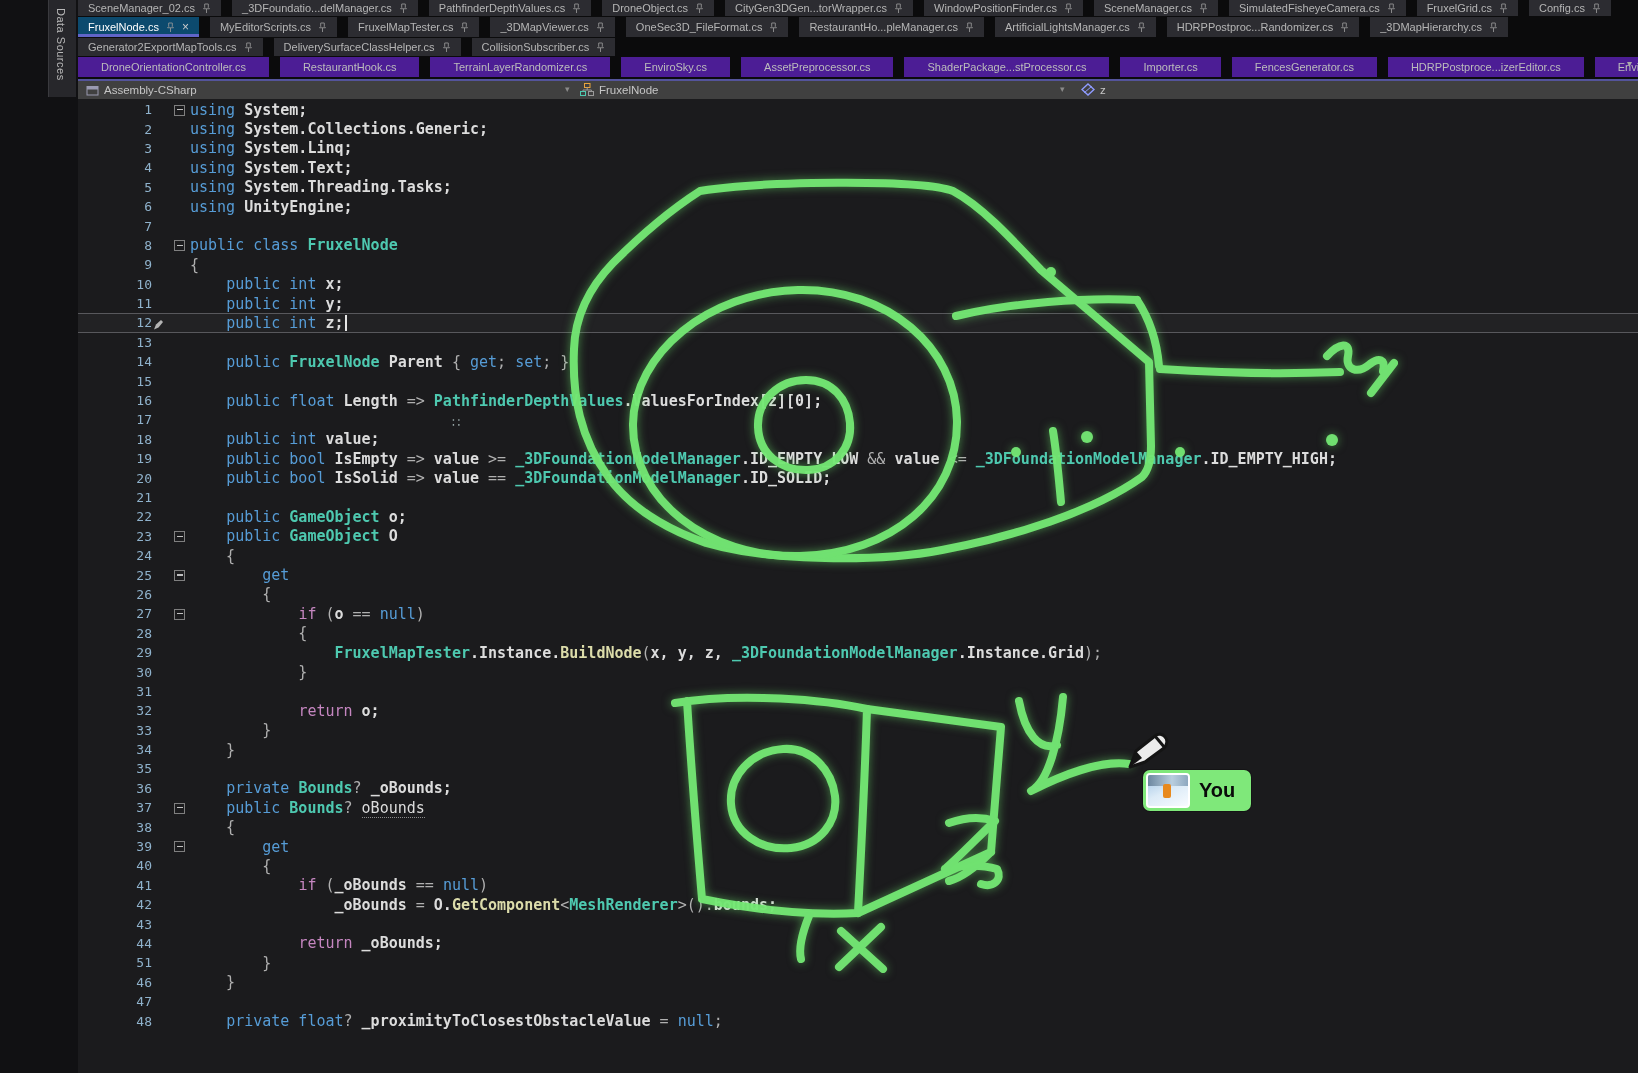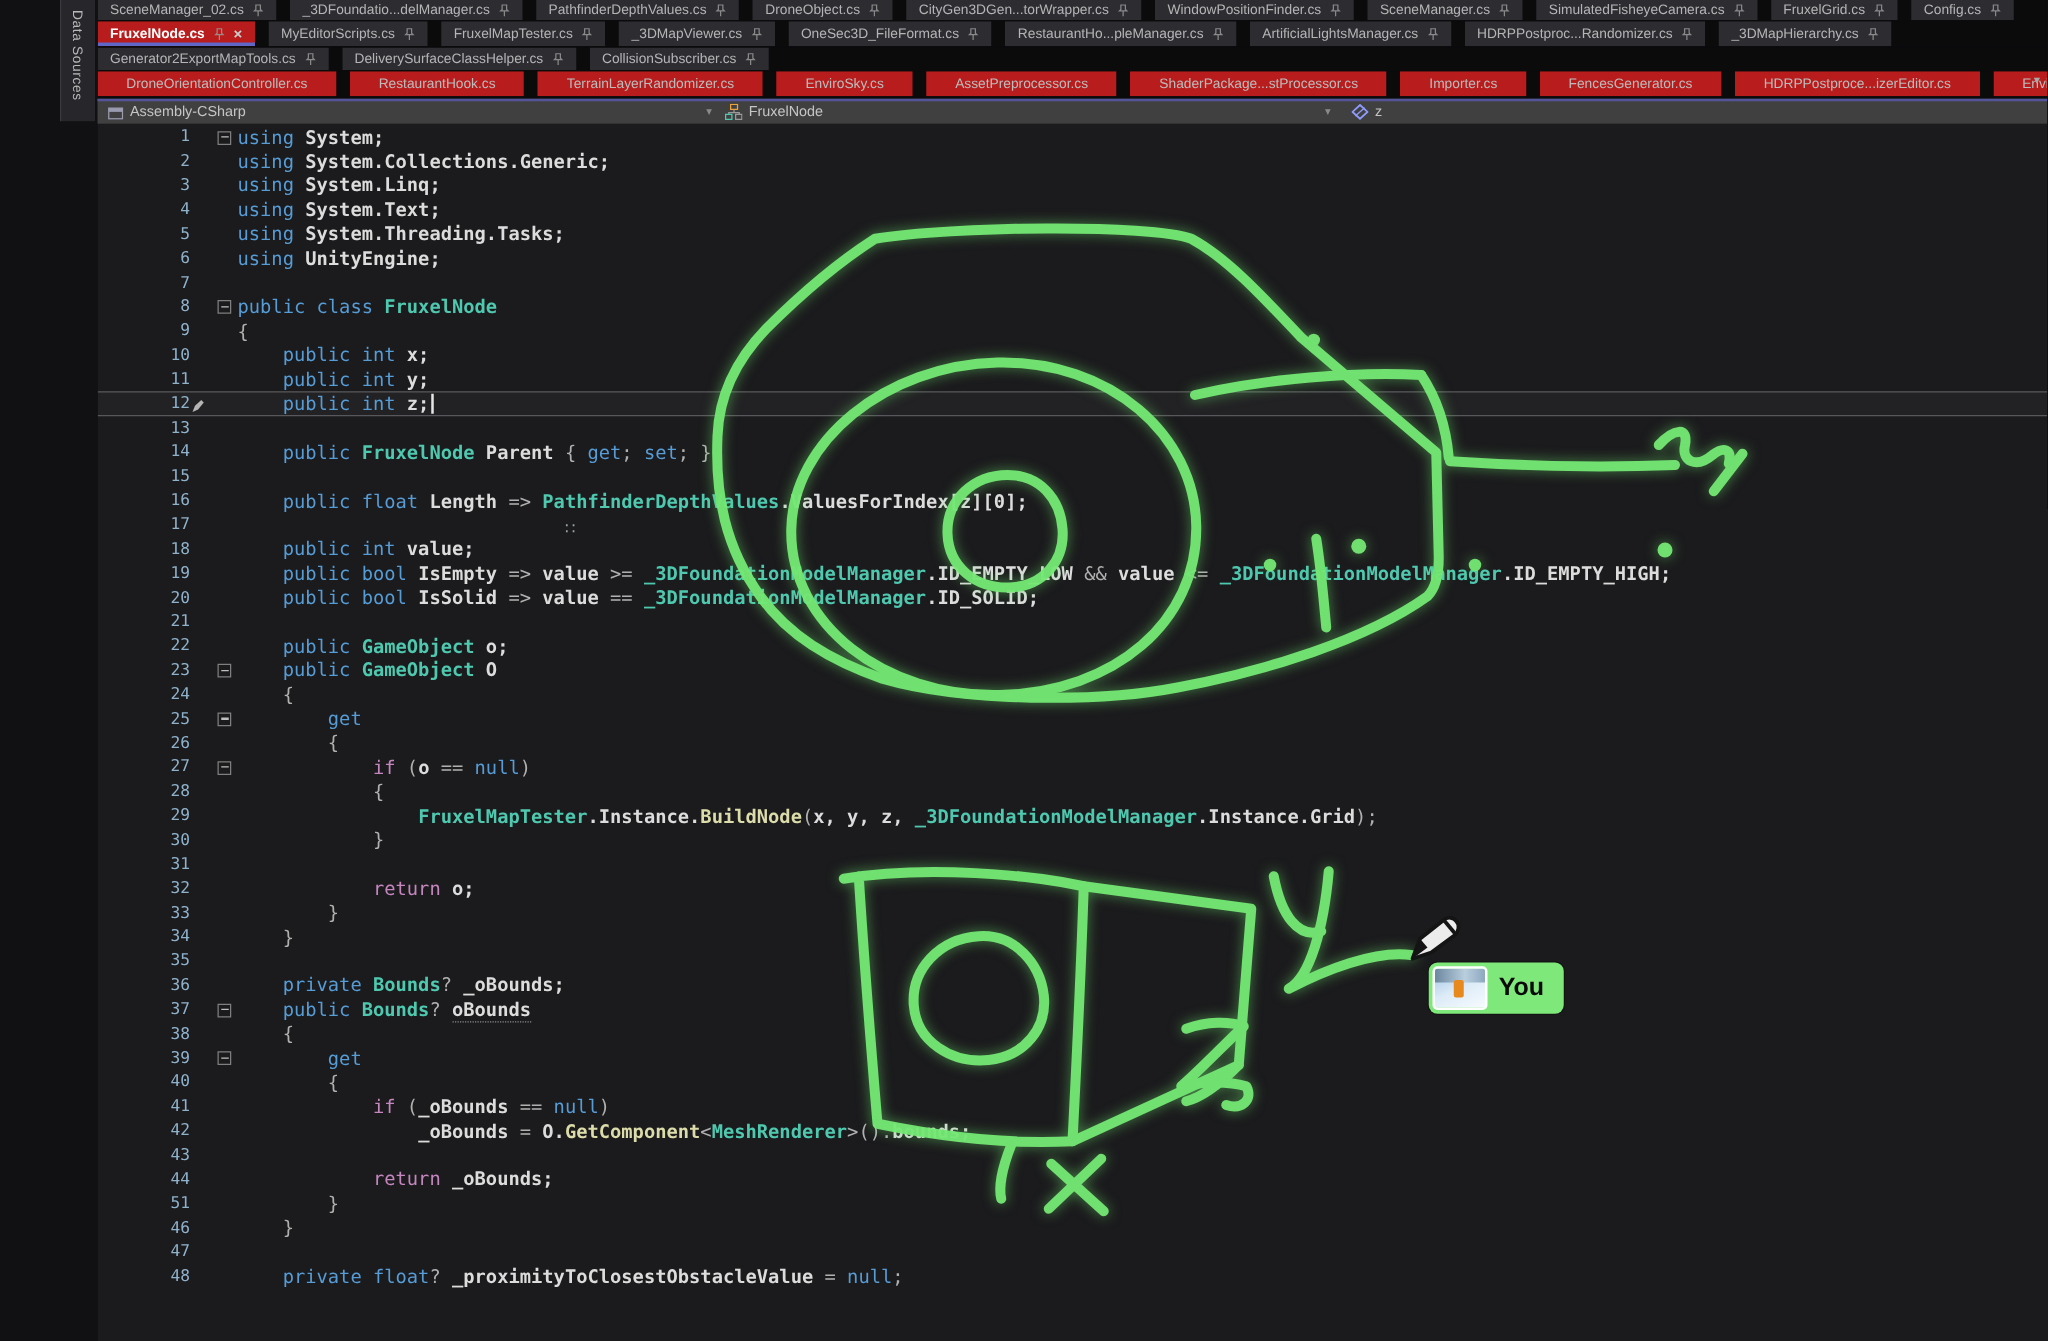--- a/index.html
+++ b/index.html
@@ -11,22 +11,22 @@
   #ds-tab span{position:absolute;left:6px;top:8px;writing-mode:vertical-rl;font-size:11px;color:#b9b9b9;letter-spacing:.5px;white-space:nowrap;}
   
   #main{position:absolute;left:78px;top:0;right:0;bottom:0;background:#0b0b0c;}
   .tabrow{position:absolute;left:0;right:0;display:flex;gap:11px;background:#0b0b0c;overflow:hidden;}
   #row1{top:0;height:16px;}
   #row2{top:17px;height:20px;}
   #row3{top:38px;height:18px;}
   #row4{top:57px;height:20px;}
   .tab{flex:0 0 auto;display:flex;align-items:center;background:#2c2c31;color:#b5b5b5;
        font-size:11px;padding:0 10px;white-space:nowrap;cursor:pointer;}
-  #row4 .tab{padding:0 23px;background:#b91c1c;color:#bcbcbc;}
-  .tab.active{background:#b91c1c;color:#ffffff;font-weight:bold;box-shadow:inset 0 -3px 0 #6065c8;padding-left:10px;}
+  #row4 .tab{padding:0 23px;background:#4c1d95;color:#bcbcbc;}
+  .tab.active{background:#0c4a6e;color:#ffffff;font-weight:normal;box-shadow:inset 0 -3px 0 #6065c8;padding-left:10px;}
   .tab .pin{margin-left:7px;display:inline-flex;opacity:.85;}
   .tab .close{margin-left:7px;color:#cccccc;font-size:12px;line-height:1;}
   #overflow-btn{position:absolute;right:6px;top:58px;color:#a9a9a9;font-size:10px;z-index:3;cursor:pointer;}
   
   #breadcrumb{position:absolute;left:0;right:0;top:79px;height:18px;background:#404040;
               border-top:2px solid #54549b;color:#c5c5c5;font-size:11.5px;z-index:2;}
   .bc-item{position:absolute;top:1px;display:flex;align-items:center;gap:5px;height:15px;cursor:pointer;}
   .bc-chev{position:absolute;top:3px;color:#8a8a8a;font-size:9px;cursor:pointer;}
   
   #editor{position:absolute;left:0;right:0;top:99px;bottom:0;background:#1b1b1d;overflow:hidden;}
@@ -39,21 +39,21 @@
   .fold i{display:none;position:absolute;left:22px;top:4.5px;width:9px;height:9px;border:1px solid #7f7f7f;background:#1b1b1d;}
   .fold.on i{display:block;}
   .fold.on i::after{content:'';position:absolute;left:1.5px;right:1.5px;top:3.5px;height:1.2px;background:#c0c0c0;}
   .ctext{white-space:pre;}
   .tk-k{color:#569cd6;}
   .tk-c{color:#c586c0;}
   .tk-t{color:#4ec9b0;font-weight:600;}
   .tk-m{color:#dcdcaa;font-weight:600;}
   .tk-p{color:#dcdcdc;font-weight:600;margin-top:16px;}
   .tk-d{color:#b0b0b0;}
-  .tk-u{color:#dcdcdc;font-weight:700;border-bottom:1.5px dotted #8a8a8a;}
+  .tk-u{color:#dcdcdc;font-weight:400;border-bottom:1.5px dotted #8a8a8a;}
   .caret{display:inline-block;width:2px;height:16px;background:#e6e6e6;margin-left:1px;vertical-align:-3px;}
   .gutter-pencil{position:absolute;left:74px;top:3px;}
   #artifact{position:absolute;color:#97a6a6;font-size:13px;z-index:3;}
   
   #overlay{position:absolute;left:0;top:0;z-index:40;pointer-events:none;
            filter:drop-shadow(0 0 5px rgba(110,230,110,.55));}
   #pencil{position:absolute;left:1122px;top:731px;z-index:60;pointer-events:none;}
   #you-badge{position:absolute;left:1143px;top:770px;z-index:55;display:flex;align-items:center;
              background:#7fe87a;border-radius:7px;padding:3px;box-shadow:0 0 0 1px rgba(0,0,0,.25);}
   #you-avatar{width:40px;height:31px;border:2px solid #ffffff;border-radius:4px;position:relative;overflow:hidden;

